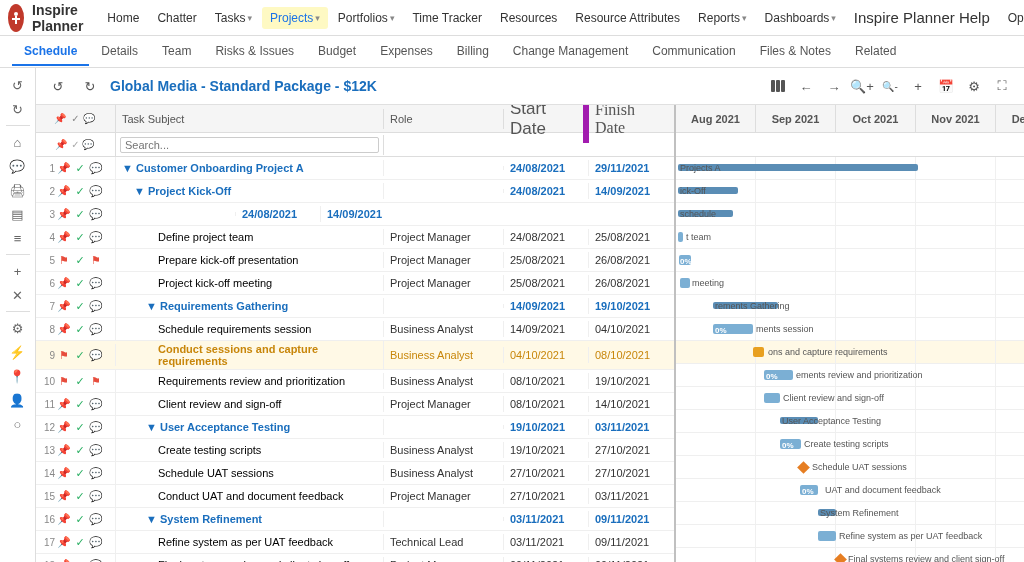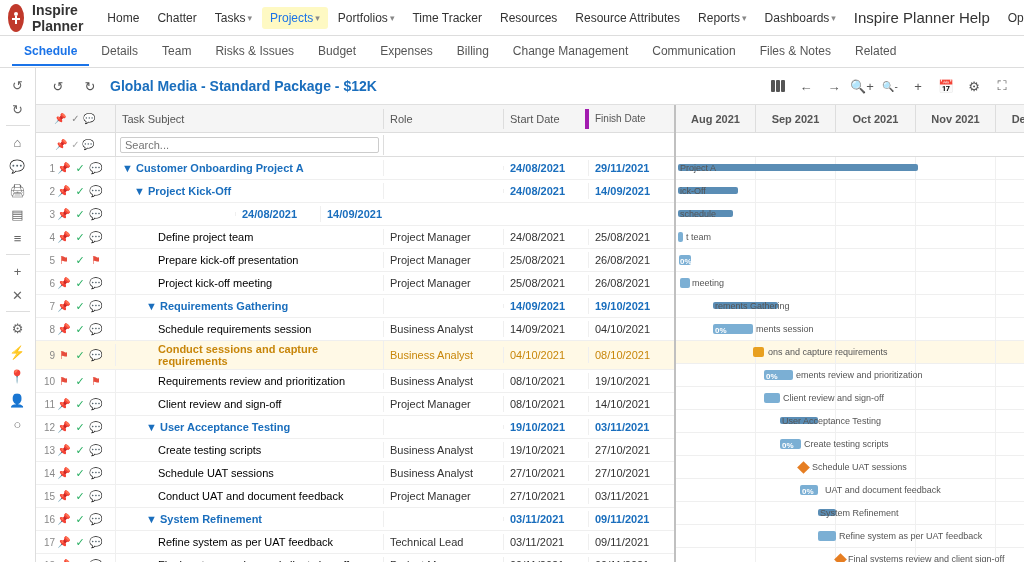--- a/index.html
+++ b/index.html
@@ -83,22 +83,22 @@
     .task-table { width: 640px; overflow-y: auto; overflow-x: hidden; border-right: 2px solid #c0c0c0; }
 
     
     .table-header {
       display: flex; align-items: center; background: #f5f5f5; border-bottom: 1px solid #ddd;
       position: sticky; top: 0; z-index: 10; height: 28px;
     }
     .col-icons { width: 80px; display: flex; align-items: center; justify-content: center; border-right: 1px solid #ddd; height: 100%; gap: 4px; padding: 0 4px; }
     .col-task { flex: 1; padding: 4px 6px; font-size: 11px; color: #555; border-right: 1px solid #ddd; }
     .col-role { width: 120px; padding: 4px 6px; font-size: 11px; color: #555; border-right: 1px solid #ddd; }
-    .col-start { width: 85px; padding: 4px 6px; font-size: 11px; color: #555; border-right: 4px solid #a21caf; }
-    .col-finish { width: 85px; padding: 4px 6px; font-size: 10px; color: #555; }
+    .col-start { width: 85px; padding: 4px 6px; font-size: 17px; color: #555; border-right: 6px solid #a21caf; }
+    .col-finish { width: 85px; padding: 4px 6px; font-size: 16px; color: #555; font-family: Liberation Serif, serif; }
 
     
     .search-row {
       display: flex; align-items: center; background: #fff; border-bottom: 1px solid #ddd; height: 24px;
     }
     .search-icons-area { width: 80px; display: flex; align-items: center; justify-content: center; border-right: 1px solid #ddd; height: 100%; gap: 3px; padding: 0 4px; }
     .search-input-area { flex: 1; padding: 2px 4px; border-right: 1px solid #ddd; }
     .search-input-area input { width: 100%; border: 1px solid #ccc; border-radius: 2px; padding: 1px 4px; font-size: 11px; outline: none; }
     .search-empty { width: 290px; }
 
@@ -561,21 +561,21 @@
           </style>
           <div class="gantt-body-inner">
 
             <div class="g-row">
               <div class="g-cell"></div>
               <div class="g-cell"></div>
               <div class="g-cell"></div>
               <div class="g-cell"></div>
               <div class="g-cell"></div>
               <div class="g-bar darkblue" style="left:2px;width:240px;">
-                  <span class="g-label" style="left:2px;top:-1px;">Project A</span>
+                  <span class="g-label" style="left:2px;top:-1px;">Projects A</span>
                 </div>
             </div>
 
             <div class="g-row">
               <div class="g-cell"></div>
               <div class="g-cell"></div>
               <div class="g-cell"></div>
               <div class="g-cell"></div>
               <div class="g-cell"></div>
               <div class="g-bar darkblue" style="left:2px;width:60px;">

